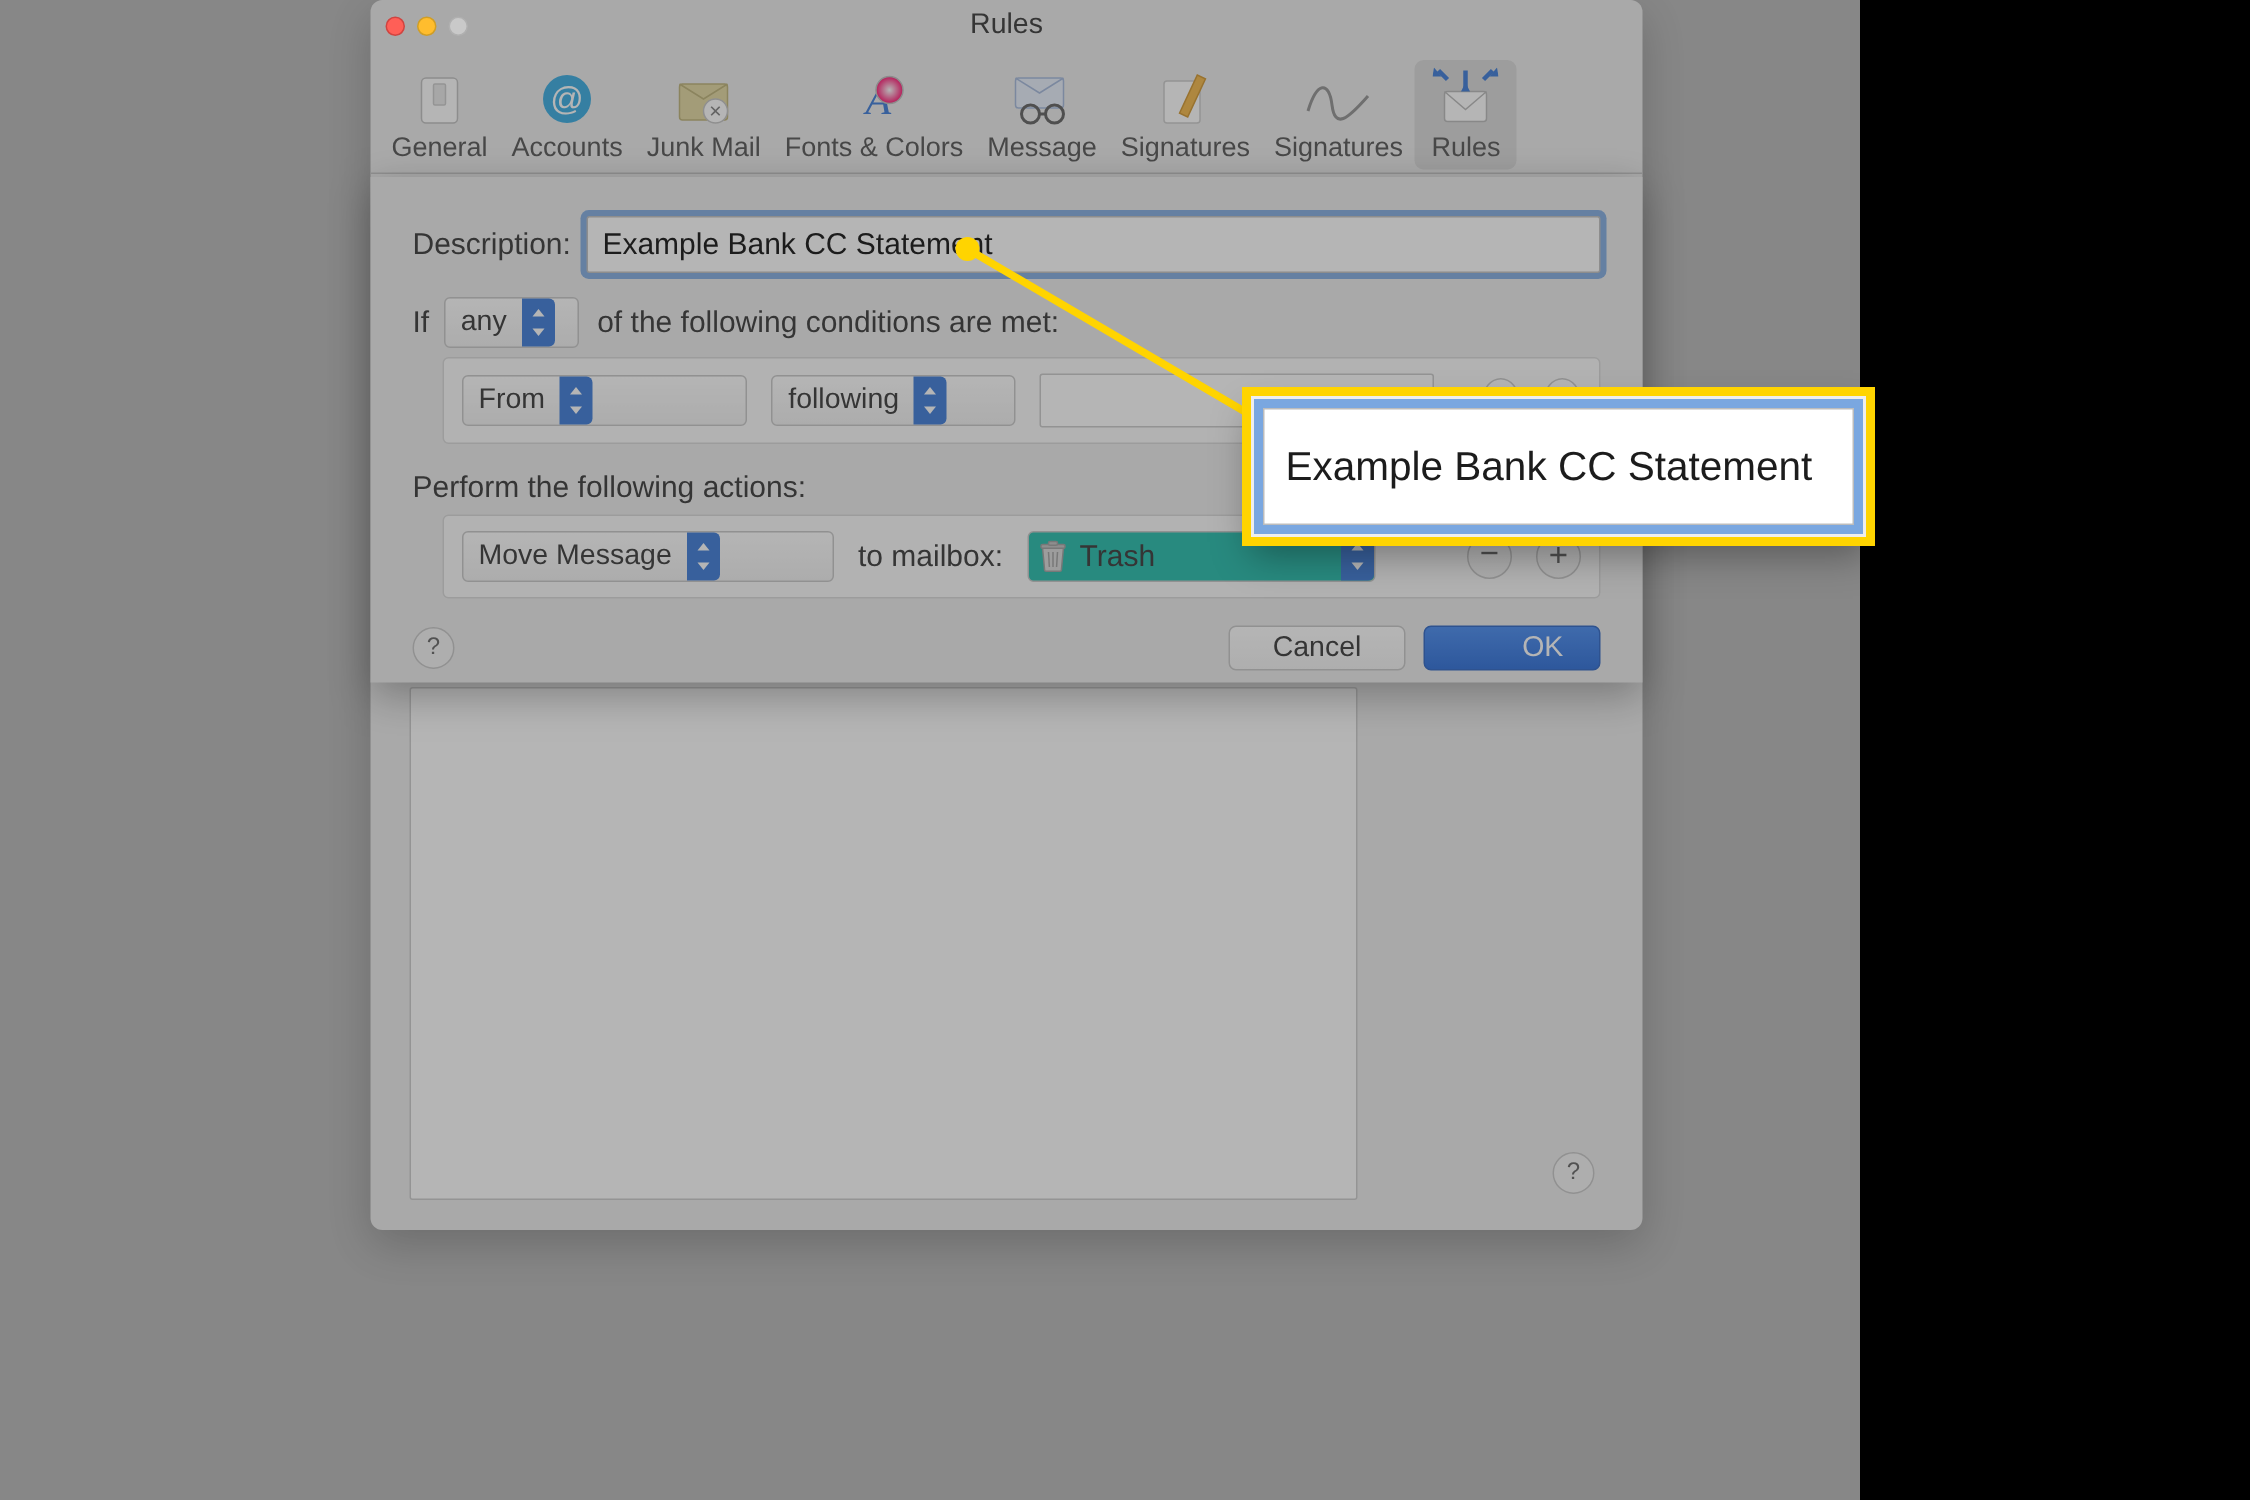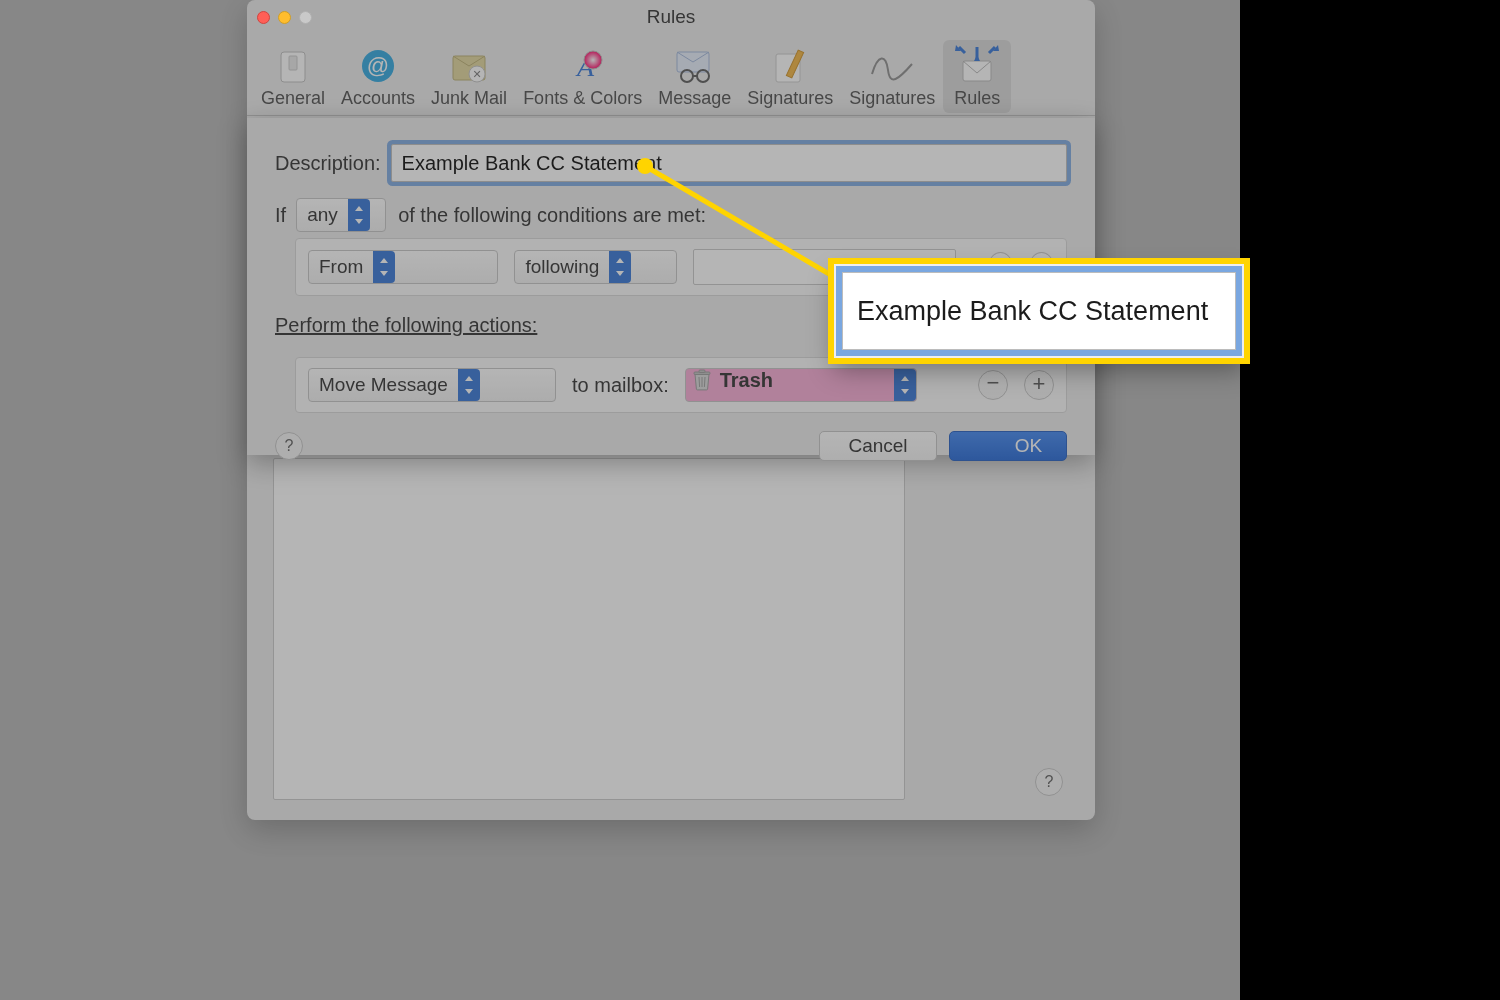--- a/index.html
+++ b/index.html
@@ -173,27 +173,27 @@
     width: 0; height: 0;
     border-left: 4px solid transparent;
     border-right: 4px solid transparent;
   }
   .popup .caret::before { top: 7px;  border-bottom: 5px solid #fff; }
   .popup .caret::after  { bottom: 7px; border-top: 5px solid #fff; }
 
   
   .mailbox-popup {
     display: inline-flex;
-    background: #f9a8d4;
+    align-items: center;
+    background: #14b8a6;
     border: 1px solid #c4c4c4;
     border-radius: 4px;
     height: 34px;
     position: relative;
     padding-left: 6px;
-    font-weight: bold;
   }
   .mailbox-popup .trash-icon {
     width: 20px; height: 22px;
     margin-right: 8px;
     color: #8a8a8a;
   }
   .mailbox-popup .caret {
     width: 22px;
     height: 100%;
     background: #2f72d6;
@@ -455,21 +455,21 @@
       <span class="popup" style="width:198px">
         <span class="popup-text">following</span>
         <span class="caret"></span>
       </span>
       <input class="plain-input" value="" style="">
       <span style="flex:1"></span>
       <span class="round-btn minus">−</span>
       <span class="round-btn">+</span>
     </div>
 
-    <div class="row" style="margin-bottom:20px;text-decoration:underline;">
+    <div class="row" style="margin-bottom:6px;">
       <span>Perform the following actions:</span>
     </div>
 
     <div class="action-box">
       <span class="popup" style="width:248px">
         <span class="popup-text">Move Message</span>
         <span class="caret"></span>
       </span>
       <span>to mailbox:</span>
       <span class="mailbox-popup" style="width:232px">

